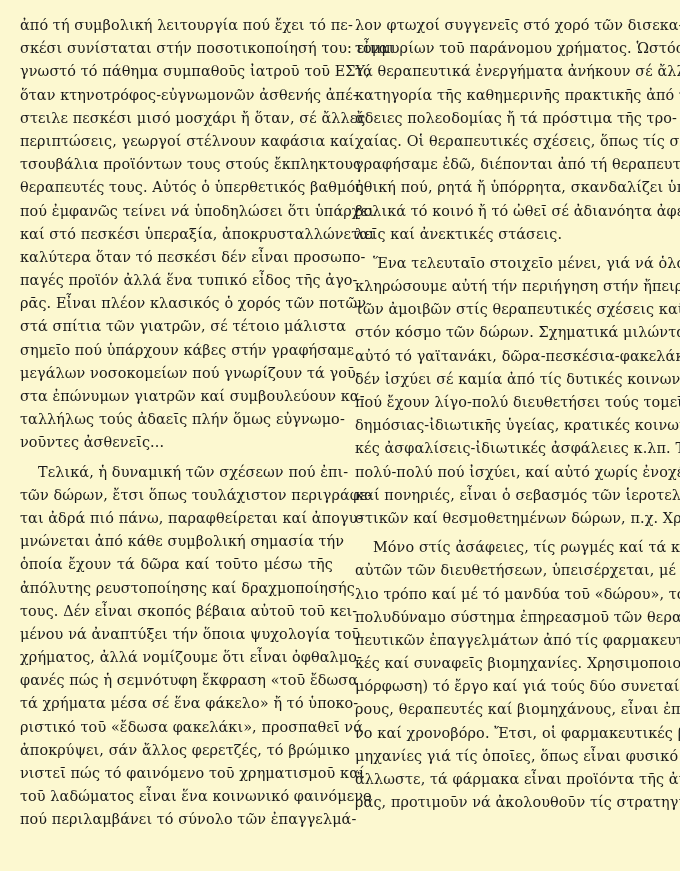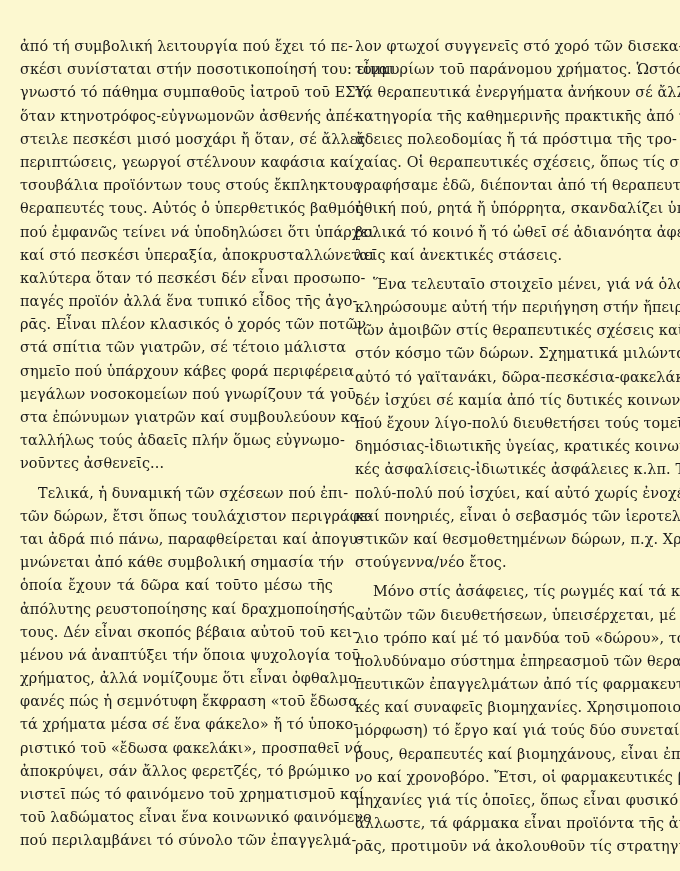--- a/index.html
+++ b/index.html
@@ -3,21 +3,21 @@
 <meta charset="utf-8">
 <style>
   html, body { margin: 0; padding: 0; }
   body {
     width: 680px; height: 871px; overflow: hidden;
     background: #fcf8d0;
     font-family: "DejaVu Serif", "Liberation Serif", serif;
     color: #1a1a1a;
   }
   .page {
-    position: relative; width: 680px; height: 631px; margin-top: 21px;
+    position: relative; width: 680px; height: 631px;
   }
   .col {
     position: absolute; top: 14px; width: 313px;
   }
   .col.left { left: 20px; }
   .col.right { left: 355px; }
   .line {
     height: 23.2px; line-height: 23.2px;
     font-size: 14.4px;
     white-space: nowrap;
@@ -41,21 +41,21 @@
         <div class="line">στειλε πεσκέσι μισό μοσχάρι ἤ ὅταν, σέ ἄλλες</div>
         <div class="line">περιπτώσεις, γεωργοί στέλνουν καφάσια καί</div>
         <div class="line">τσουβάλια προϊόντων τους στούς ἔκπληκτους</div>
         <div class="line">θεραπευτές τους. Αὐτός ὁ ὑπερθετικός βαθμός</div>
         <div class="line">πού ἐμφανῶς τείνει νά ὑποδηλώσει ὅτι ὑπάρχει</div>
         <div class="line">καί στό πεσκέσι ὑπεραξία, ἀποκρυσταλλώνεται</div>
         <div class="line">καλύτερα ὅταν τό πεσκέσι δέν εἶναι προσωπο-</div>
         <div class="line">παγές προϊόν ἀλλά ἕνα τυπικό εἶδος τῆς ἀγο-</div>
         <div class="line">ρᾶς. Εἶναι πλέον κλασικός ὁ χορός τῶν ποτῶν</div>
         <div class="line">στά σπίτια τῶν γιατρῶν, σέ τέτοιο μάλιστα</div>
-        <div class="line">σημεῖο πού ὑπάρχουν κάβες φορά περιφέρεια</div>
+        <div class="line">σημεῖο πού ὑπάρχουν κάβες στήν γραφήσαμε</div>
         <div class="line">μεγάλων νοσοκομείων πού γνωρίζουν τά γοῦ-</div>
         <div class="line">στα ἐπώνυμων γιατρῶν καί συμβουλεύουν κα-</div>
         <div class="line">ταλλήλως τούς ἀδαεῖς πλήν ὅμως εὐγνωμο-</div>
         <div class="line last">νοῦντες ἀσθενεῖς...</div>
       </div>
       <div class="gap"></div>
       <div>
         <div class="line indent">Τελικά, ἡ δυναμική τῶν σχέσεων πού ἐπι-</div>
         <div class="line">τῶν δώρων, ἔτσι ὅπως τουλάχιστον περιγράφε-</div>
         <div class="line">ται ἀδρά πιό πάνω, παραφθείρεται καί ἀπογυ-</div>
@@ -94,21 +94,20 @@
         <div class="line">τῶν ἀμοιβῶν στίς θεραπευτικές σχέσεις καί</div>
         <div class="line">στόν κόσμο τῶν δώρων. Σχηματικά μιλώντας,</div>
         <div class="line">αὐτό τό γαϊτανάκι, δῶρα-πεσκέσια-φακελάκια,</div>
         <div class="line">δέν ἰσχύει σέ καμία ἀπό τίς δυτικές κοινωνίες</div>
         <div class="line">πού ἔχουν λίγο-πολύ διευθετήσει τούς τομεῖς</div>
         <div class="line">δημόσιας-ἰδιωτικῆς ὑγείας, κρατικές κοινωνι-</div>
         <div class="line">κές ἀσφαλίσεις-ἰδιωτικές ἀσφάλειες κ.λπ. Τό</div>
         <div class="line">πολύ-πολύ πού ἰσχύει, καί αὐτό χωρίς ἐνοχές</div>
         <div class="line">καί πονηριές, εἶναι ὁ σεβασμός τῶν ἱεροτελε-</div>
         <div class="line">στικῶν καί θεσμοθετημένων δώρων, π.χ. Χρι-</div>
-        <div class="line last">στούγεννα/νέο ἔτος.</div>
       </div>
       <div class="gap"></div>
       <div>
         <div class="line indent">Μόνο στίς ἀσάφειες, τίς ρωγμές καί τά κενά</div>
         <div class="line">αὐτῶν τῶν διευθετήσεων, ὑπεισέρχεται, μέ δό-</div>
         <div class="line">λιο τρόπο καί μέ τό μανδύα τοῦ «δώρου», τό</div>
         <div class="line">πολυδύναμο σύστημα ἐπηρεασμοῦ τῶν θερα-</div>
         <div class="line">πευτικῶν ἐπαγγελμάτων ἀπό τίς φαρμακευτι-</div>
         <div class="line">κές καί συναφεῖς βιομηχανίες. Χρησιμοποιοῦμε</div>
         <div class="line">μόρφωση) τό ἔργο καί γιά τούς δύο συνεταί-</div>

